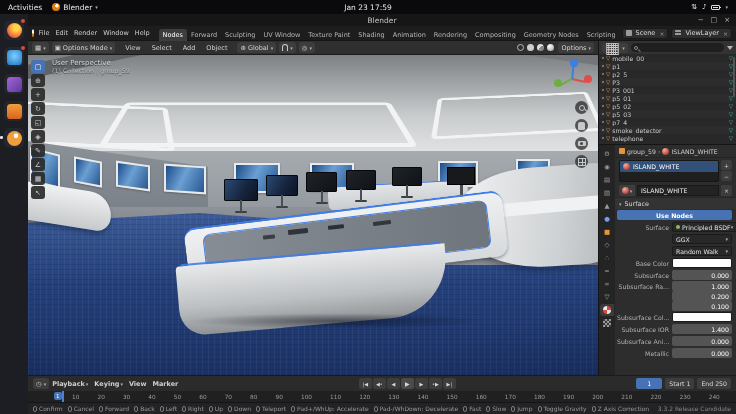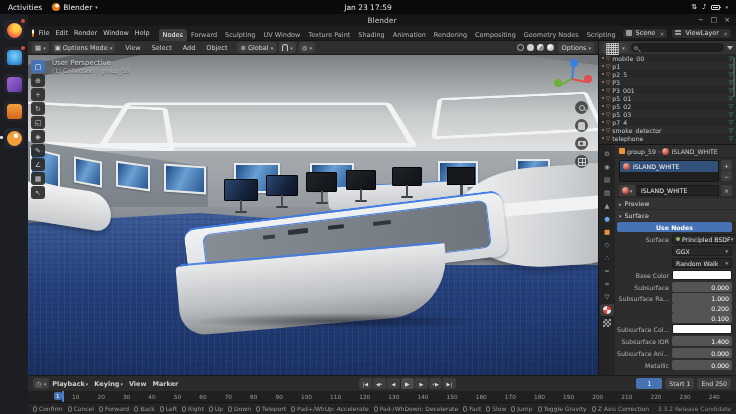--- a/index.html
+++ b/index.html
@@ -581,24 +581,20 @@
             <div class="dbrow">
               <span class="dbbrowse">
                   <span class="mat-dot"></span>
                   <span class="caret">▾</span>
                 </span>
               <span class="dbname">ISLAND_WHITE</span>
               <span class="dbx">×</span>
             </div>
 
             <div class="sect">
-              <span class="sarrow">▸</span>
-              <span>Preview</span>
-            </div>
-            <div class="sect">
               <span class="sarrow">▾</span>
               <span>Surface</span>
             </div>
 
             <div class="prow">
               <span class="pval usenodes">Use Nodes</span>
             </div>
 
             <div class="prow">
               <span class="plabel">Surface</span>

